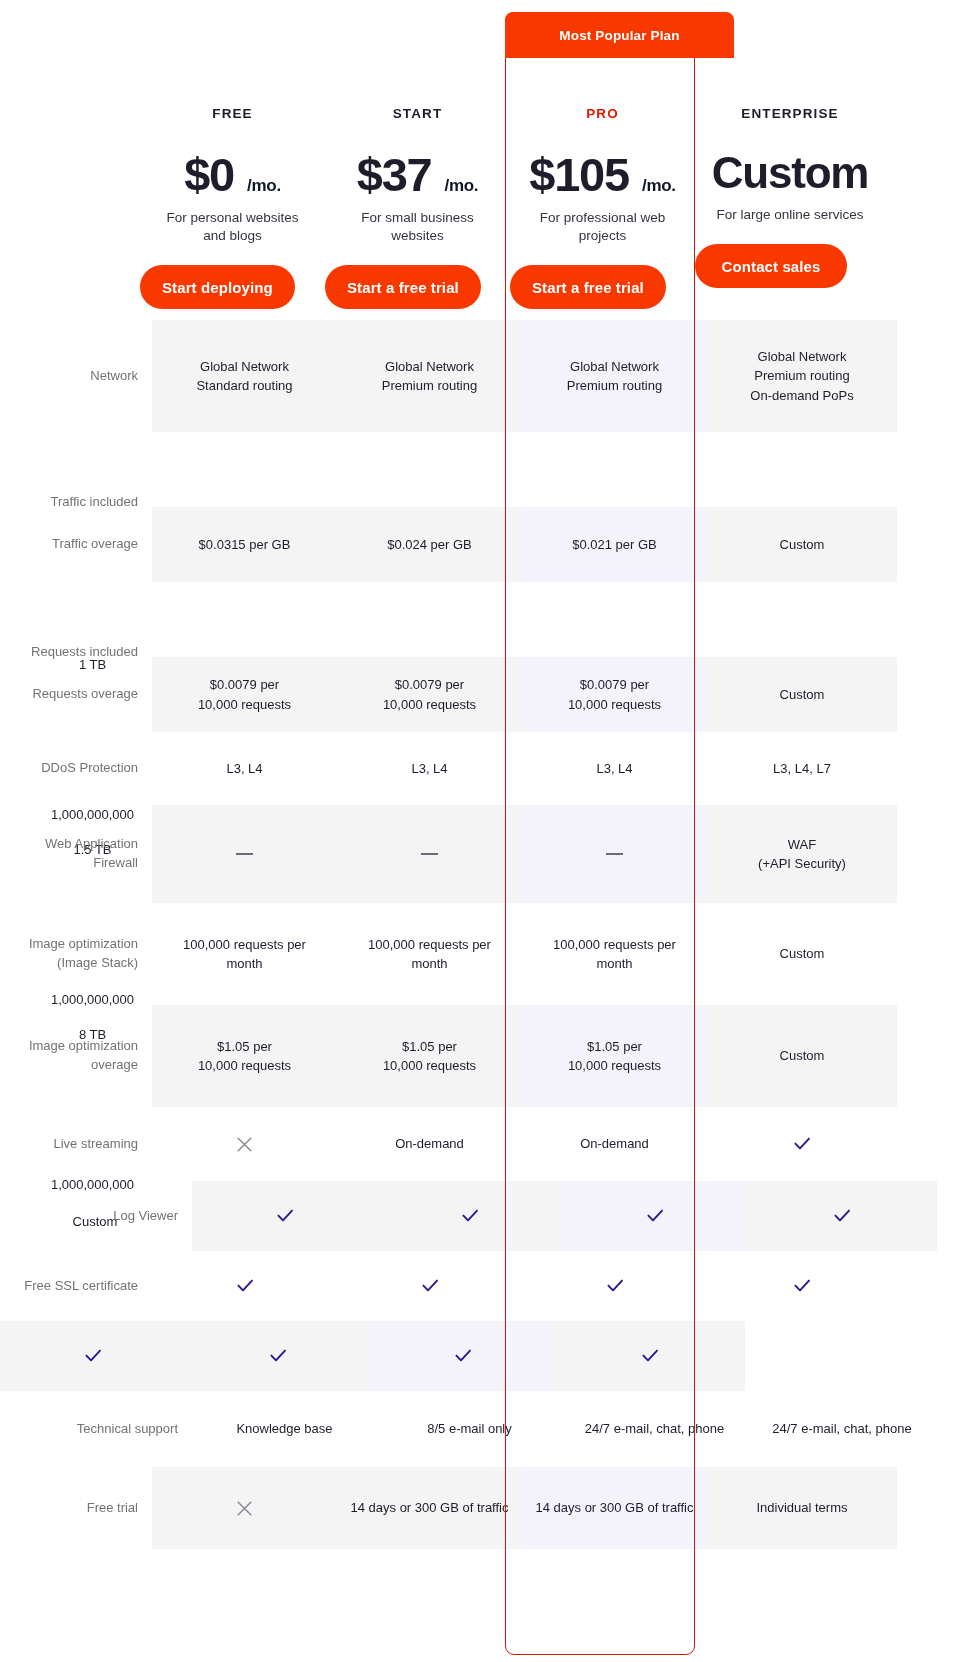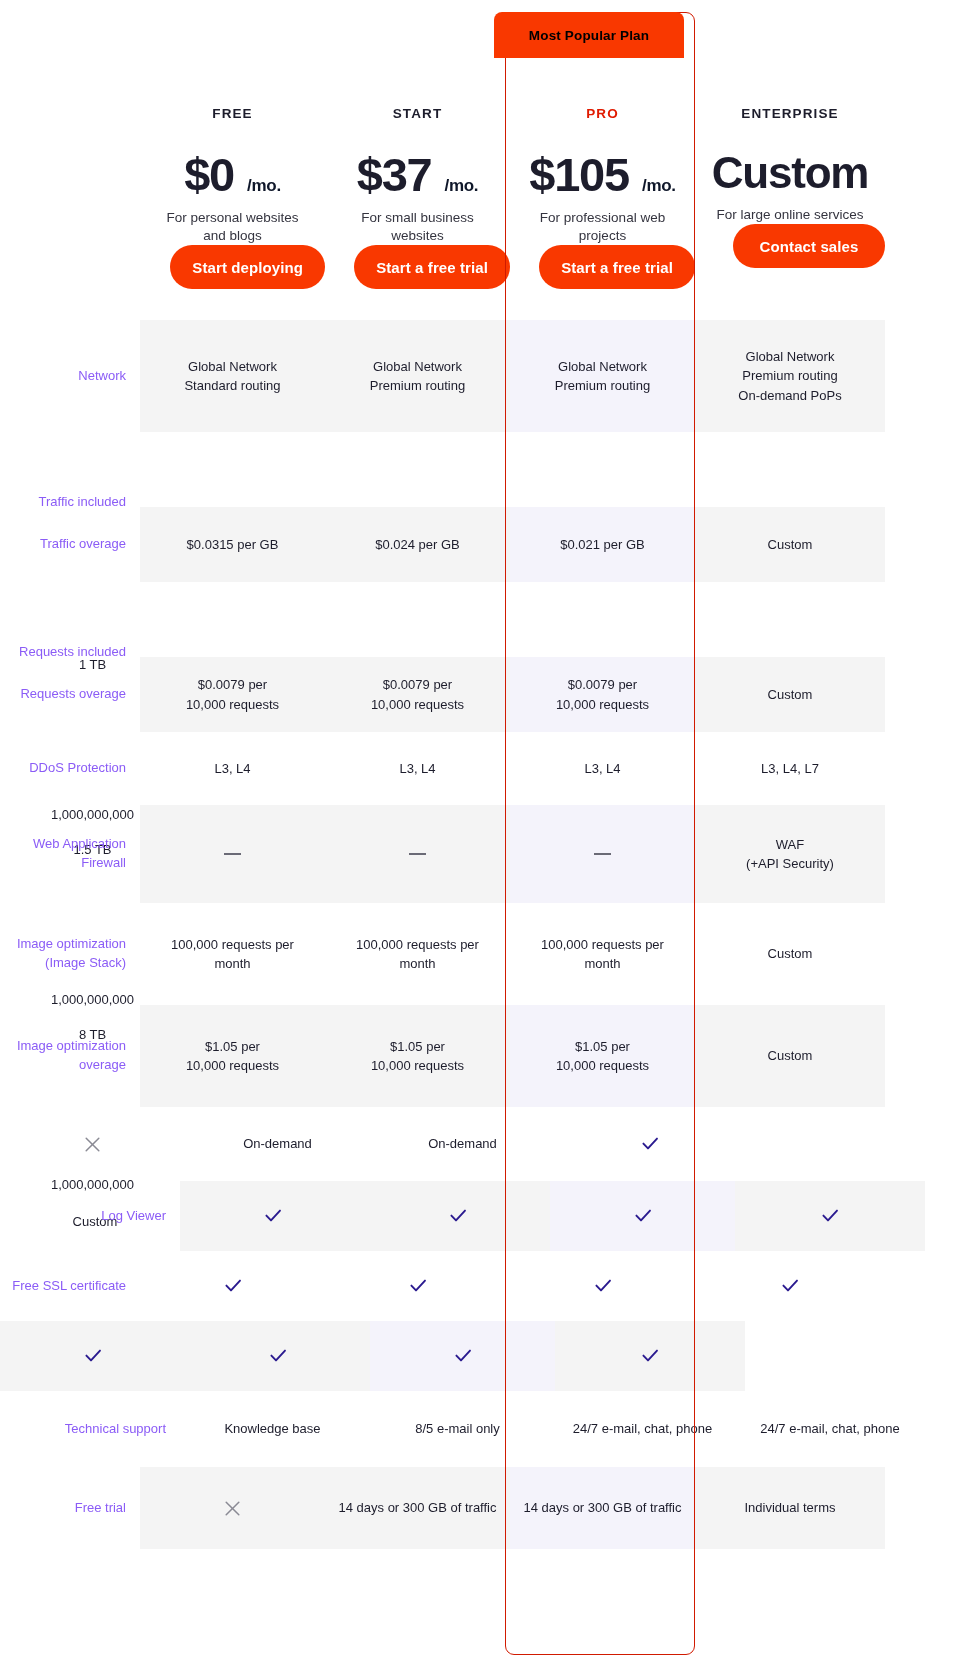--- a/index.html
+++ b/index.html
@@ -56,21 +56,21 @@
     letter-spacing: -0.3px;
     margin-left: 13px;
   }
   .price-sub {
     margin-top: 11px;
     font-size: 13.5px;
     line-height: 1.35;
     color: #34343f;
     padding: 0 18px;
   }
-  .cta-wrap { display: flex; justify-content: flex-end; }
+  .cta-wrap { margin-top: 20px; display: flex; justify-content: flex-start; }
   .cta {
     display: inline-flex;
     align-items: center;
     justify-content: center;
     height: 44px;
     padding: 0 22px;
     min-width: 152px;
     border: none;
     border-radius: 24px;
     background: #f93800;
@@ -84,21 +84,22 @@
 
   
   .frow { display: flex; width: 960px; align-items: stretch; }
   .flabel {
     width: 140px; flex: 0 0 140px;
     display: flex; align-items: center; justify-content: flex-end;
     text-align: right;
     padding-right: 14px;
     font-size: 13px;
     line-height: 1.45;
-    color: #8b5cf6;
+    color: #737373;
+    margin-left: 12px;
   }
   .fcell {
     display: flex; align-items: center; justify-content: center;
     text-align: center;
     font-size: 13px;
     line-height: 1.5;
     color: #1d1d2c;
     padding: 6px 12px;
   }
   .fcell.p1, .fcell.p2 { width: 185px; flex: 0 0 185px; }
@@ -124,30 +125,30 @@
     width: 190px;
     height: 1643px;
     border: 1.4px solid #d11a00;
     border-radius: 9px;
     pointer-events: none;
     background: transparent;
     z-index: 3;
   }
   .pro-badge {
     position: absolute;
-    left: 494px;
+    left: 505px;
     top: 12px;
-    width: 190px;
+    width: 229px;
     height: 46px;
     background: #f93800;
     border-radius: 8px 8px 0 0;
     display: flex;
     align-items: center;
     justify-content: center;
-    color: #000000;
+    color: #ffffff;
     font-size: 13.5px;
     font-weight: bold;
     letter-spacing: 0.15px;
     z-index: 4;
   }
 </style>
 </head>
 <body>
 
 <div id="root">
@@ -336,20 +337,21 @@
           <span>$1.05 per<br>10,000 requests</span>
         </div>
         <div class="fcell p3">
           <span>$1.05 per<br>10,000 requests</span>
         </div>
         <div class="fcell p4">
           <span>Custom</span>
         </div>
       </div>
       <div class="frow" style="height: 74px;">
+        <div class="flabel">Live streaming</div>
         <div class="fcell p1">
           <span class="ico"><svg width="17" height="17" viewBox="0 0 17 17">
               <path d="M2.2 2.2 L14.8 14.8" fill="none" stroke="#8a8a94" stroke-width="1.5" stroke-linecap="round"></path>
               <path d="M14.8 2.2 L2.2 14.8" fill="none" stroke="#8a8a94" stroke-width="1.5" stroke-linecap="round"></path>
             </svg></span>
         </div>
         <div class="fcell p2">
           <span>On-demand</span>
         </div>
         <div class="fcell p3">

